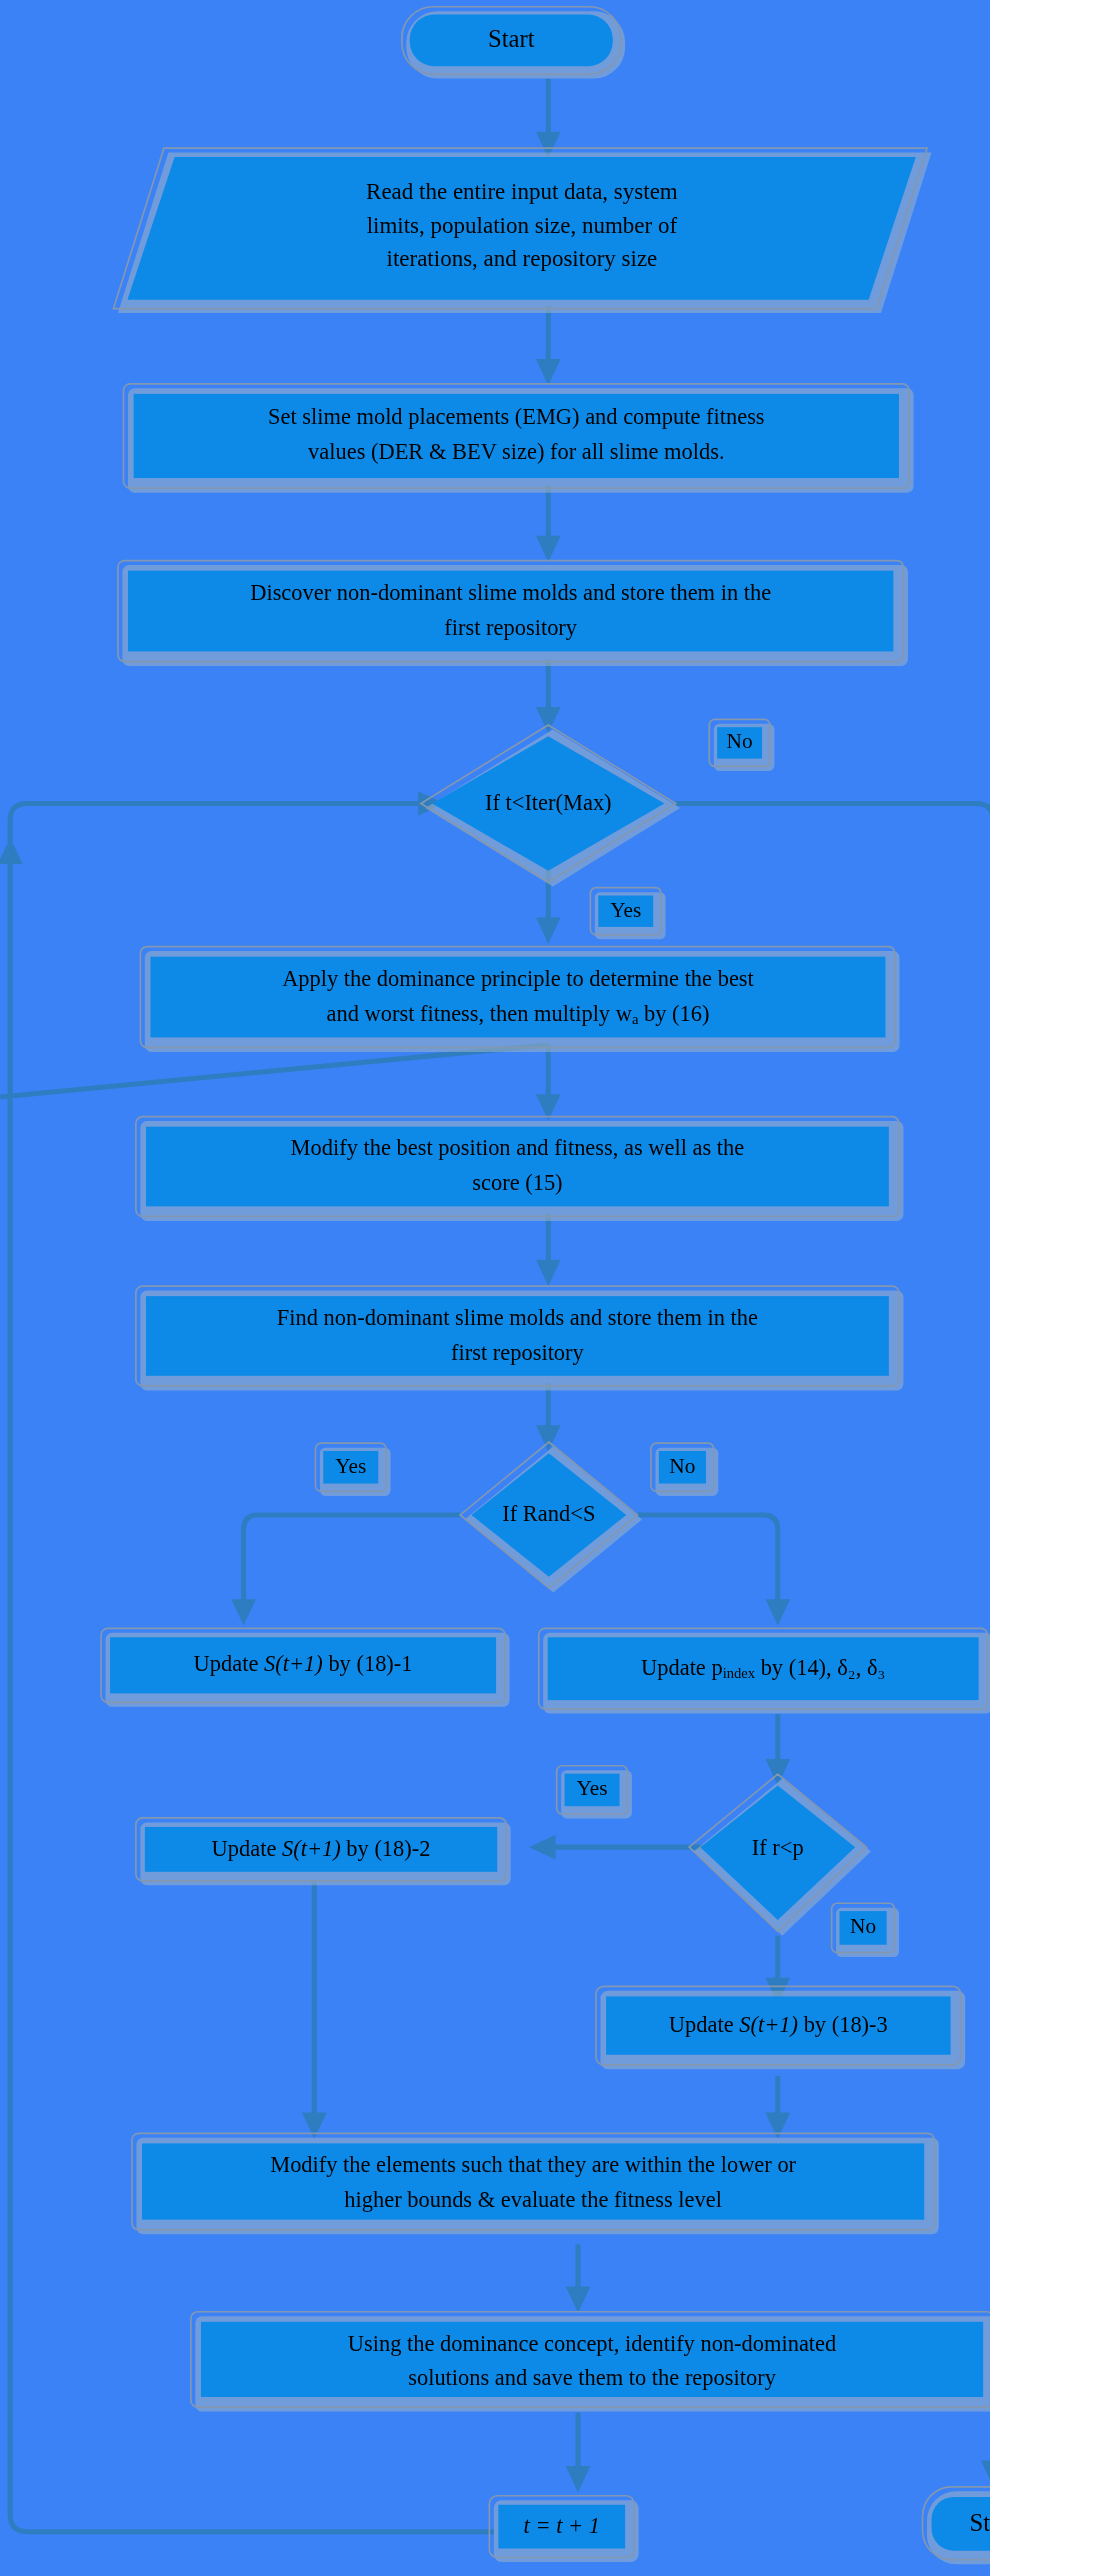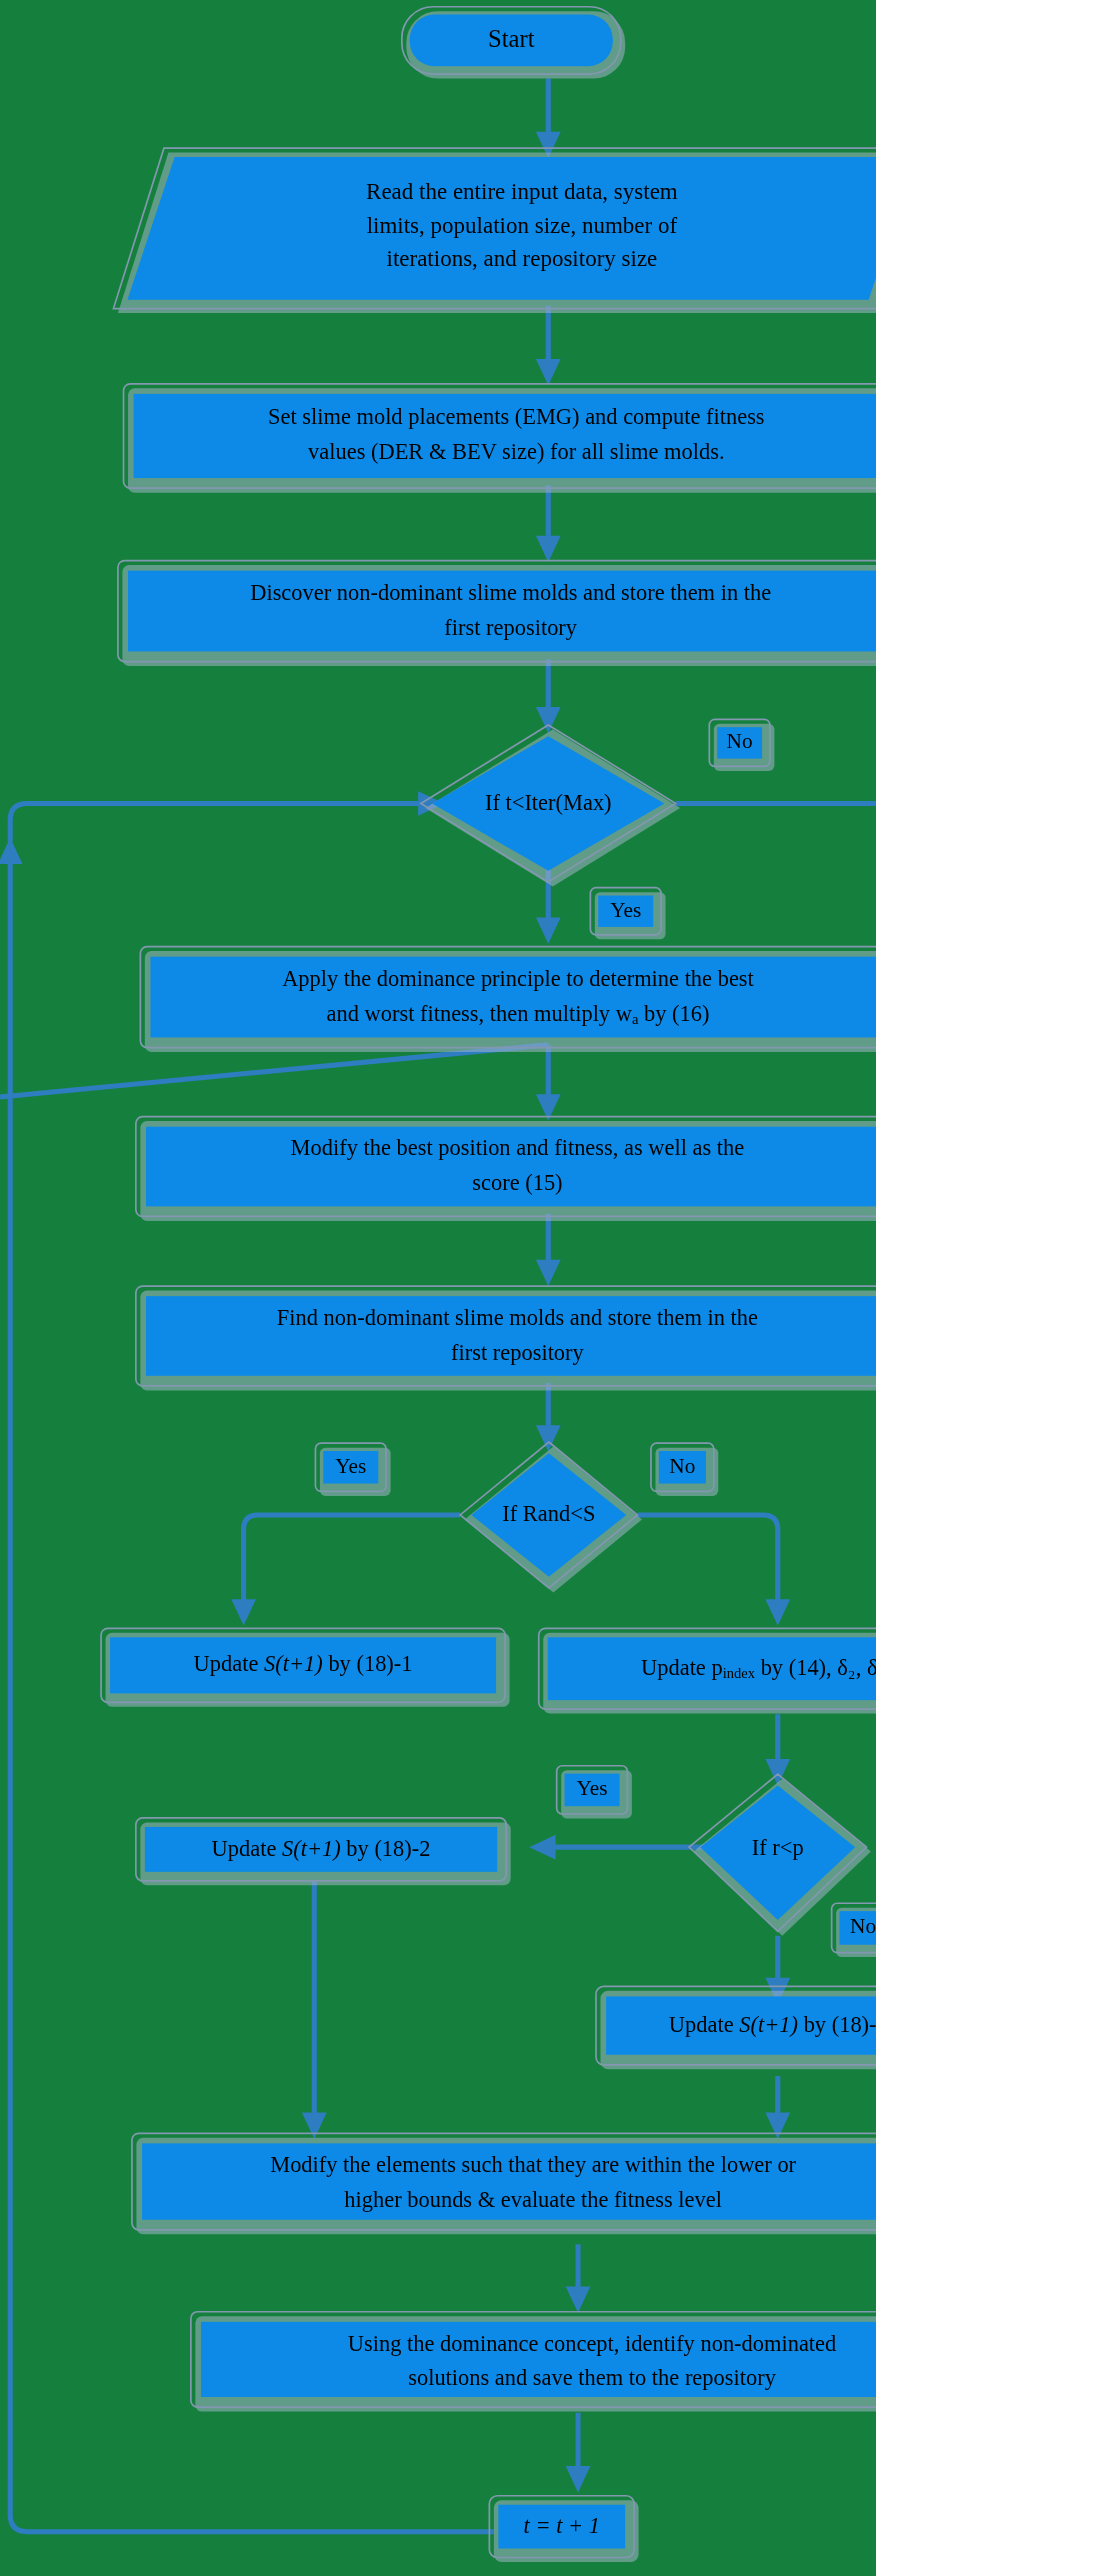--- a/index.html
+++ b/index.html
@@ -5,23 +5,23 @@
   html, body {
     margin: 0;
     padding: 0;
     background: #ffffff;
   }
   body {
     font-family: "Liberation Serif", "DejaVu Serif", serif;
   }
   #flowchart-root {
     position: relative;
-    width: 876px;
+    width: 990px;
     height: 2576px;
-    background: #15803d;
+    background: #3b82f6;
     overflow: hidden;
   }
   svg#flow-svg {
     position: absolute;
     left: 0;
     top: 0;
     width: 1096px;
     height: 2576px;
   }
   .node-text {

